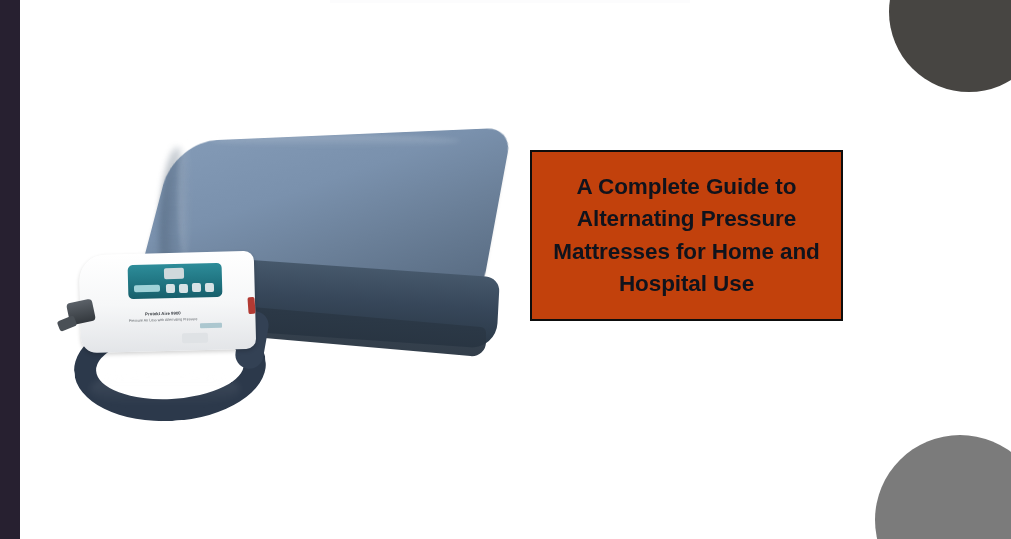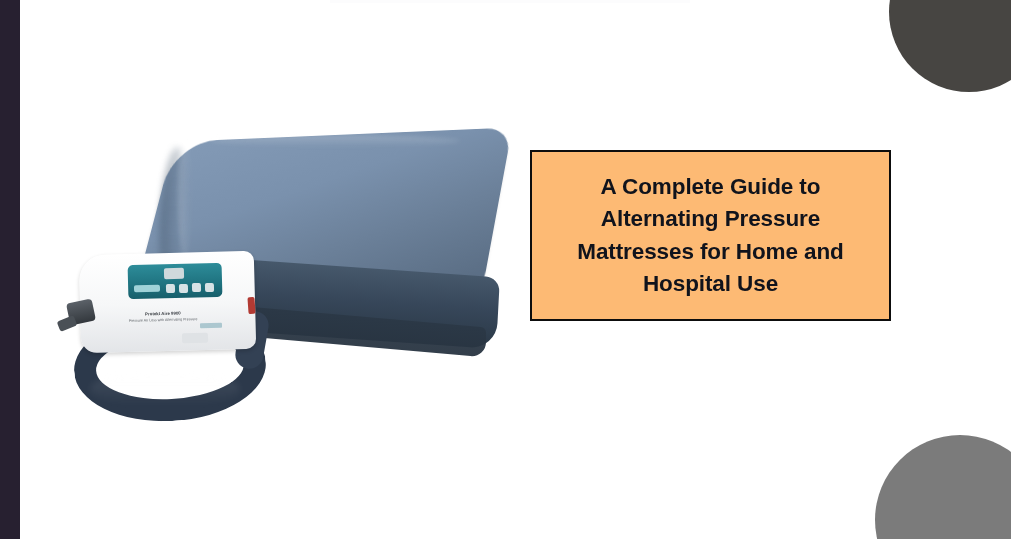--- a/index.html
+++ b/index.html
@@ -52,23 +52,23 @@
     width: 360px;
     height: 3px;
     background: #fcfcfd;
   }
 
   
   .title-card {
     position: absolute;
     left: 530px;
     top: 150px;
-    width: 361px;
+    width: 313px;
     height: 171px;
-    background: #fdba74;
+    background: #c2410c;
     border: 2px solid #0d0d0d;
     box-sizing: border-box;
     display: flex;
     align-items: center;
   }
   .title-text {
     font-size: 22.5px;
     font-weight: bold;
     line-height: 1.43;
     color: #10131c;

